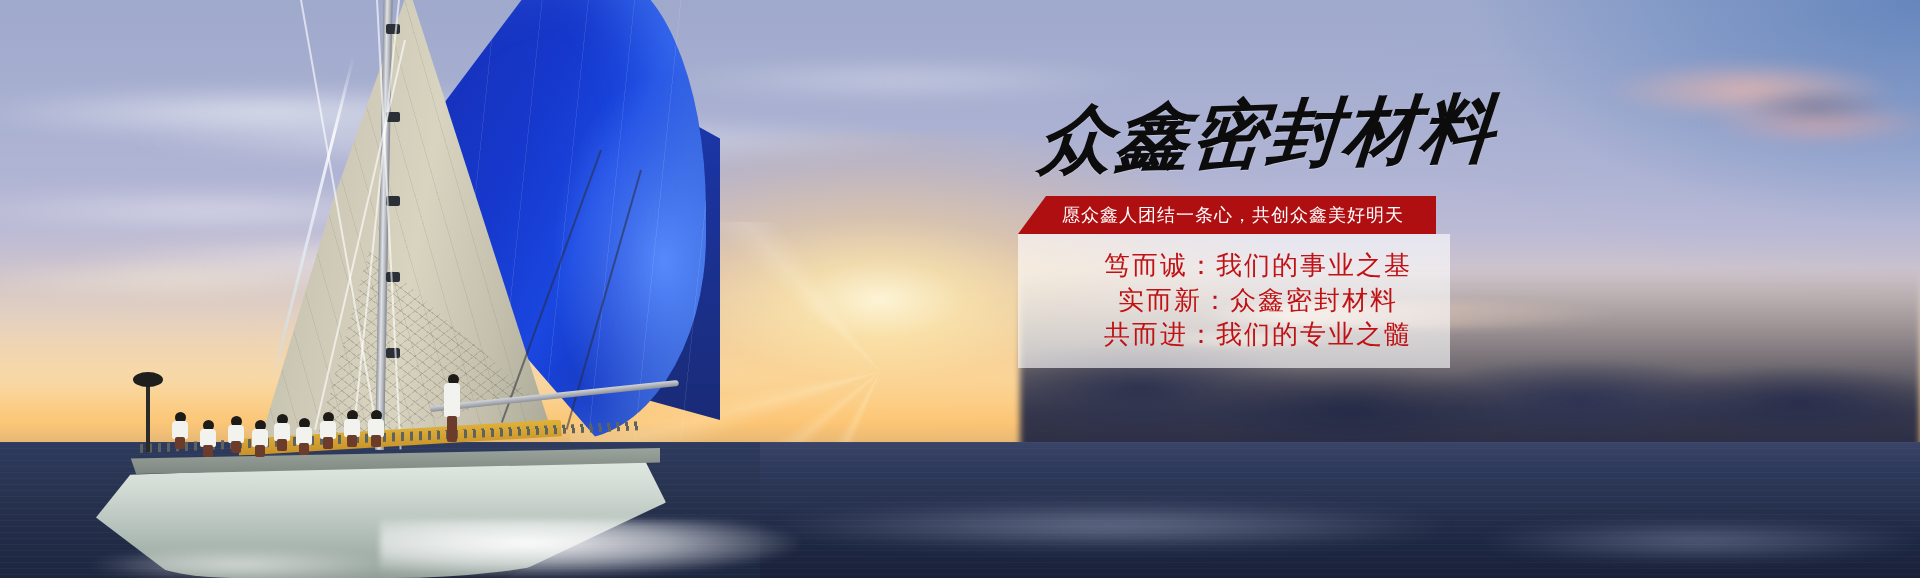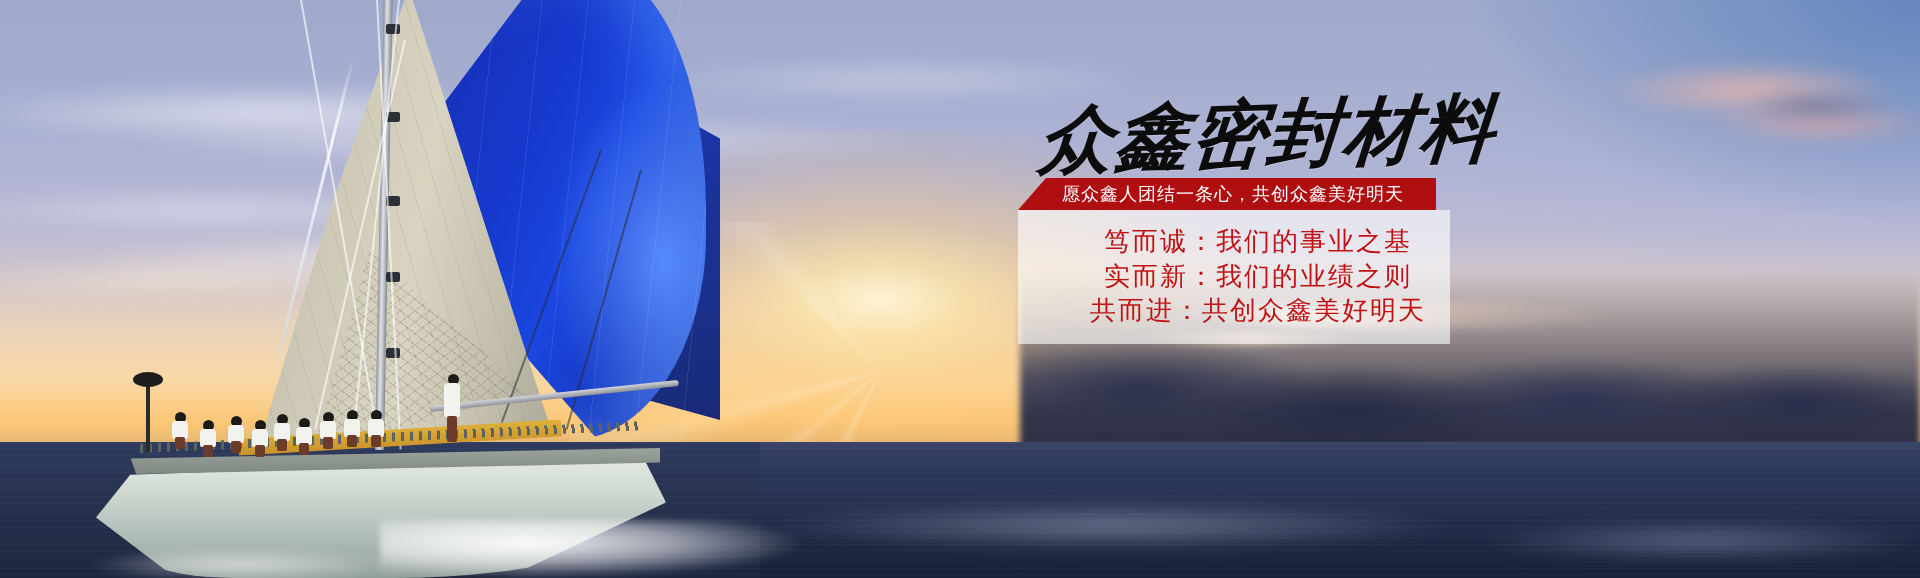--- a/index.html
+++ b/index.html
@@ -305,22 +305,23 @@
     white-space:nowrap;
     font-style:italic;
     transform:skewX(-6deg) rotate(-1.6deg);
     transform-origin:left bottom;
     padding-left:6px;
     text-shadow:0 1px 0 rgba(255,255,255,.25);
   }
 
   .ribbon{
     position:relative;
+    margin-top:18px;
     margin-left:-12px;
-    width:418px;height:32px;
+    width:418px;height:38px;
     background:#b00f12;
     clip-path:polygon(28px 0, 100% 0, 100% 100%, 0 100%);
     display:flex;align-items:center;justify-content:center;
   }
   .ribbon-text{
     color:#ffffff;font-size:18px;letter-spacing:1px;
     white-space:nowrap;
     transform:translateX(6px);
   }
 
@@ -472,18 +473,18 @@
   <div class="content">
 
     <div class="brand-title">众鑫密封材料</div>
 
     <div class="ribbon">
       <span class="ribbon-text">愿众鑫人团结一条心，共创众鑫美好明天</span>
     </div>
 
     <div class="panel">
       <div class="slogan-line">笃而诚：我们的事业之基</div>
-      <div class="slogan-line">实而新：我们的业绩之则</div>
-      <div class="slogan-line">共而进：共创众鑫美好明天</div>
+      <div class="slogan-line">实而新：众鑫密封材料</div>
+      <div class="slogan-line">共而进：我们的专业之髓</div>
     </div>
 
   </div>
 </div>
 
 </body></html>

